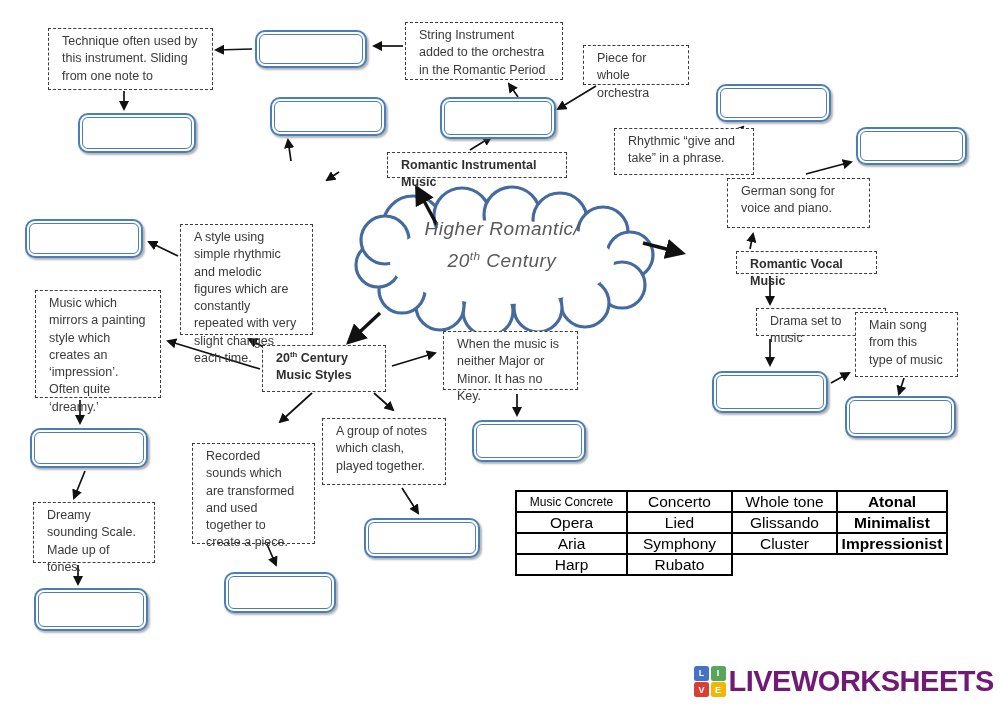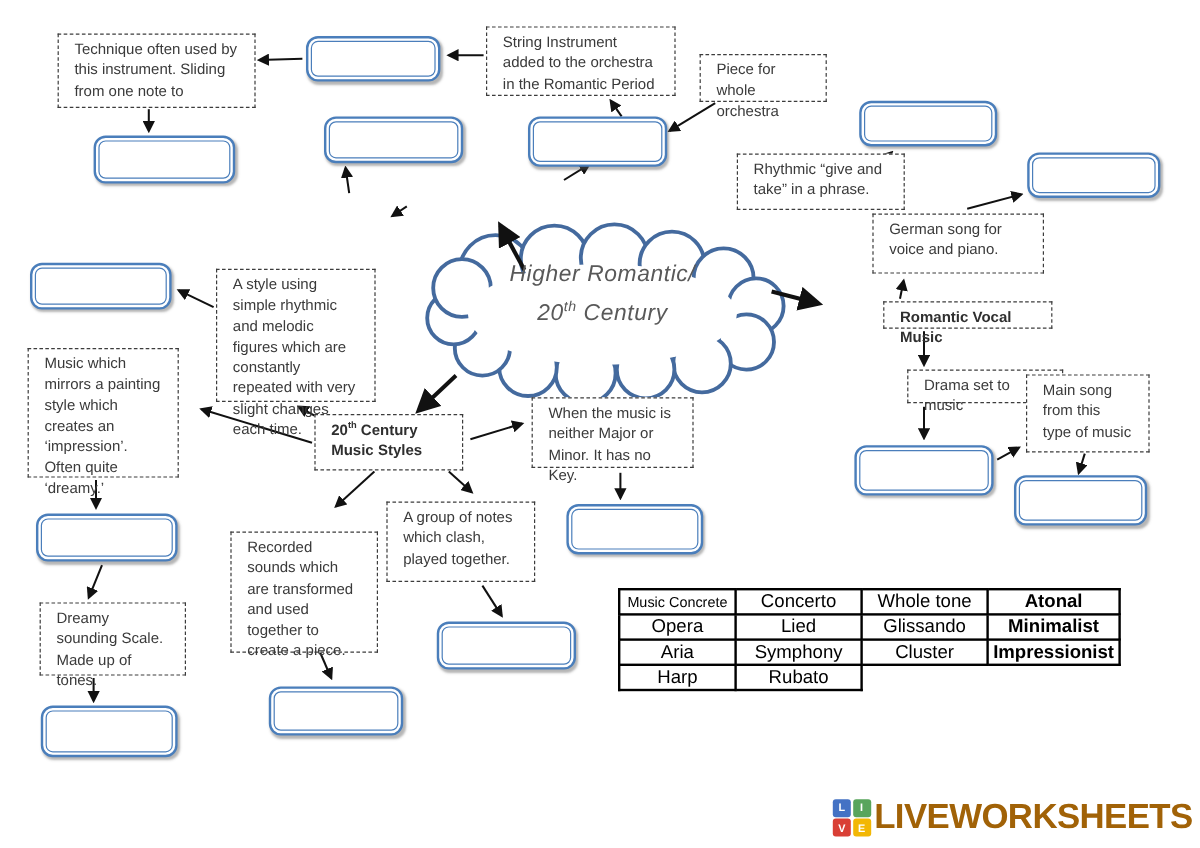--- a/index.html
+++ b/index.html
@@ -15,21 +15,21 @@
   .ans .inner{position:absolute;left:2px;top:2px;right:2px;bottom:2px;
        border:1.5px solid #4a7ebb;border-radius:6px;}
   .cloud-text{position:absolute;z-index:3;left:378px;top:218px;width:248px;text-align:center;
        font-style:italic;color:#595959;font-size:19px;letter-spacing:.5px;}
   .cloud-text .l2{margin-top:9px;}
   sup{font-size:.62em;}
   
   #word-bank{position:absolute;z-index:2;left:515px;top:490px;border-collapse:collapse;}
   #word-bank td{border:2px solid #000;text-align:center;vertical-align:middle;
        font-size:15.5px;color:#000;height:21px;padding:0 2px;box-sizing:border-box;}
-  #word-bank td.c0{width:97px;} #word-bank td.c1{width:105px;}
+  #word-bank td.c0{width:111px;} #word-bank td.c1{width:105px;}
   #word-bank td.c2{width:105px;} #word-bank td.c3{width:110px;font-weight:bold;}
   #word-bank td.small{font-size:12px;}
   
   #logo{position:absolute;z-index:2;left:694px;top:665px;display:flex;align-items:center;}
   #logo-grid{display:grid;grid-template-columns:15px 15px;grid-template-rows:15px 15px;
        gap:1.5px;margin-right:3px;}
   .logo-sq{border-radius:2.5px;color:#fff;font-size:9px;font-weight:bold;
        display:flex;align-items:center;justify-content:center;}
   #logo-text{font-size:29px;font-weight:800;color:#173f6e;letter-spacing:-0.5px;}
 </style>
@@ -101,25 +101,26 @@
   </svg>
 
   <div class="cloud-text">
     <div>Higher Romantic/</div>
     <div class="l2"><span>20</span><sup>th</sup><span> Century</span></div>
   </div>
 
   <div class="clue" style="left:48px;top:28px;width:165px;height:62px;">Technique often used by this instrument.  Sliding from one note to</div>
   <div class="clue" style="left:405px;top:22px;width:158px;height:58px;">String Instrument added to the orchestra in the Romantic Period</div>
   <div class="clue" style="left:583px;top:45px;width:106px;height:40px;">Piece for whole orchestra</div>
+  <div class="clue bold center" style="left:341px;top:152px;width:180px;height:26px;">Romantic Instrumental Music</div>
   <div class="clue center" style="left:568px;top:128px;width:140px;height:47px;">Rhythmic “give and take” in a phrase.</div>
   <div class="clue" style="left:727px;top:178px;width:143px;height:50px;">German song for voice and piano.</div>
   <div class="clue bold center" style="left:690px;top:251px;width:141px;height:23px;">Romantic Vocal Music</div>
   <div class="clue" style="left:180px;top:224px;width:133px;height:111px;">A style using simple rhythmic and melodic figures which are constantly repeated with very slight changes each time.</div>
-  <div class="clue" style="left:23px;top:290px;width:126px;height:108px;">Music which mirrors a painting style which creates an ‘impression’. Often quite ‘dreamy.’</div>
+  <div class="clue" style="left:35px;top:290px;width:126px;height:108px;">Music which mirrors a painting style which creates an ‘impression’. Often quite ‘dreamy.’</div>
   <div class="clue bold" style="left:262px;top:345px;width:124px;height:47px;"><span>20</span><sup>th</sup><span> Century Music Styles</span></div>
   <div class="clue" style="left:443px;top:331px;width:135px;height:59px;">When the music is neither Major or Minor.  It has no Key.</div>
   <div class="clue center" style="left:710px;top:308px;width:130px;height:28px;">Drama set to music</div>
   <div class="clue" style="left:855px;top:312px;width:103px;height:65px;">Main song from this type of music</div>
   <div class="clue" style="left:192px;top:432px;width:123px;height:101px;margin-top:11px;">Recorded sounds which are transformed and used together to create a piece.</div>
   <div class="clue" style="left:322px;top:418px;width:124px;height:67px;">A group of notes which clash, played together.</div>
   <div class="clue" style="left:33px;top:502px;width:122px;height:61px;">Dreamy sounding Scale.  Made up of tones.</div>
 
   <div class="ans" style="left:255px;top:30px;width:112px;height:38px;">
       <div class="inner"></div>
@@ -191,16 +192,16 @@
   </tbody>
     </table>
 
   <div id="logo">
     <div id="logo-grid">
       <span class="logo-sq" style="background: rgb(68, 114, 196);">L</span>
       <span class="logo-sq" style="background: rgb(88, 165, 92);">I</span>
       <span class="logo-sq" style="background: rgb(217, 63, 53);">V</span>
       <span class="logo-sq" style="background: rgb(242, 183, 5);">E</span>
     </div>
-    <span id="logo-text" style="color: #a16207;">LIVEWORKSHEETS</span>
+    <span id="logo-text" style="color: #701a75;">LIVEWORKSHEETS</span>
   </div>
 
 </div>
 
 </body></html>

